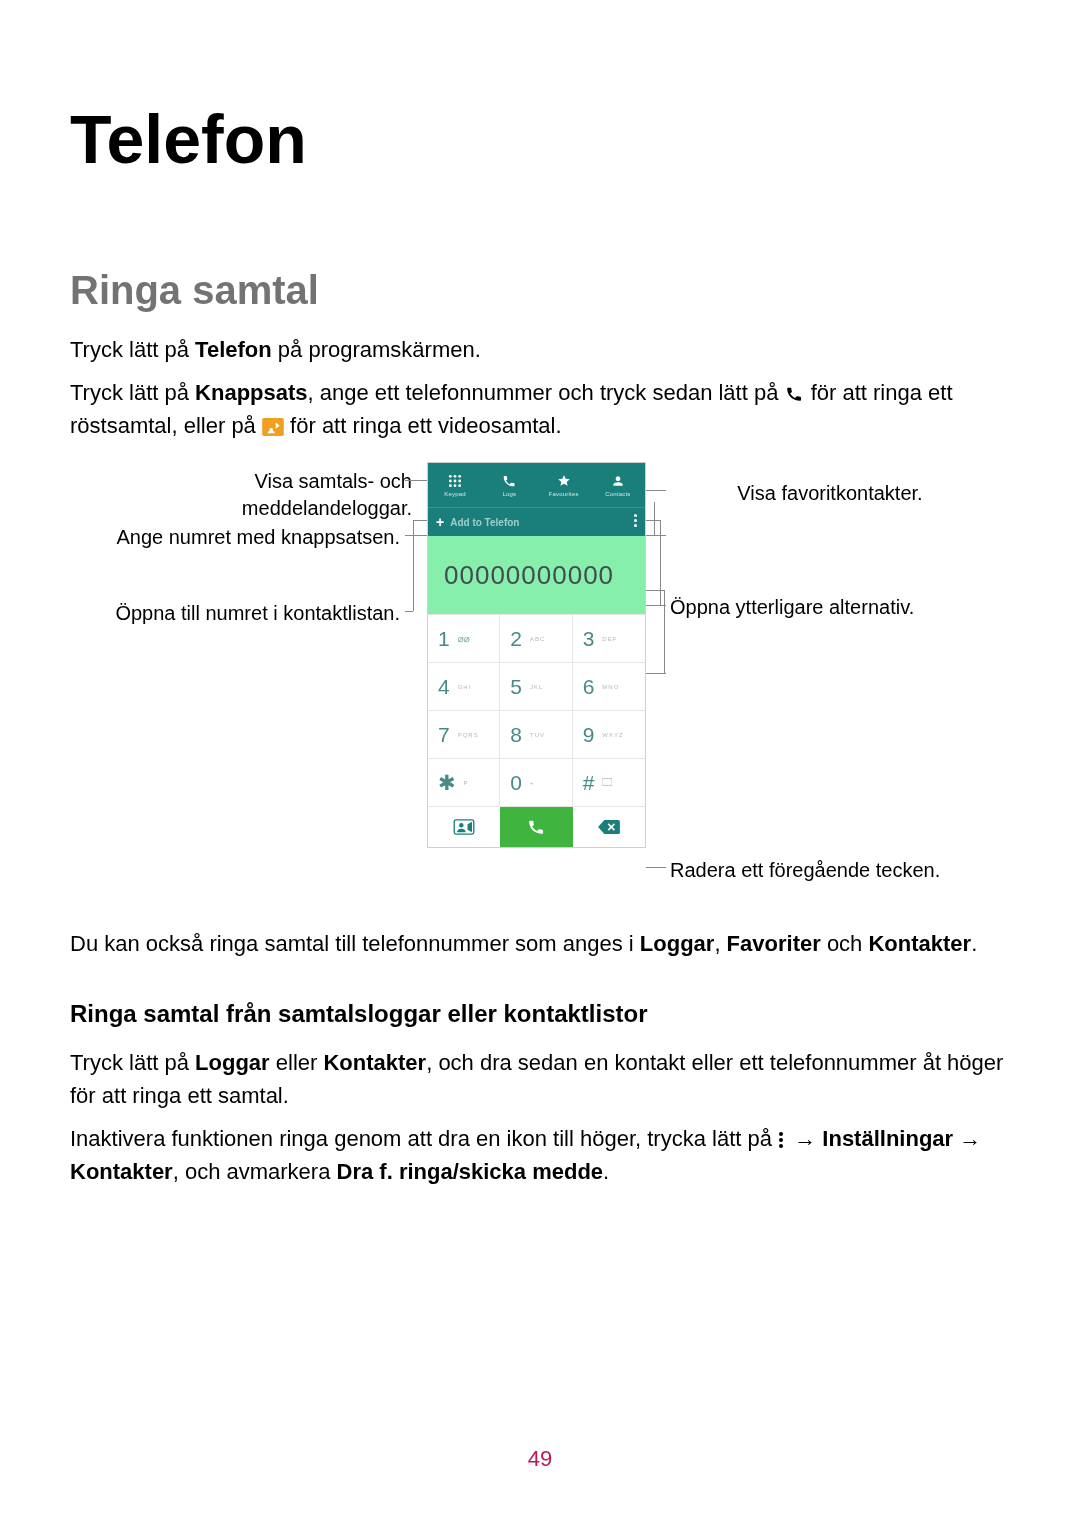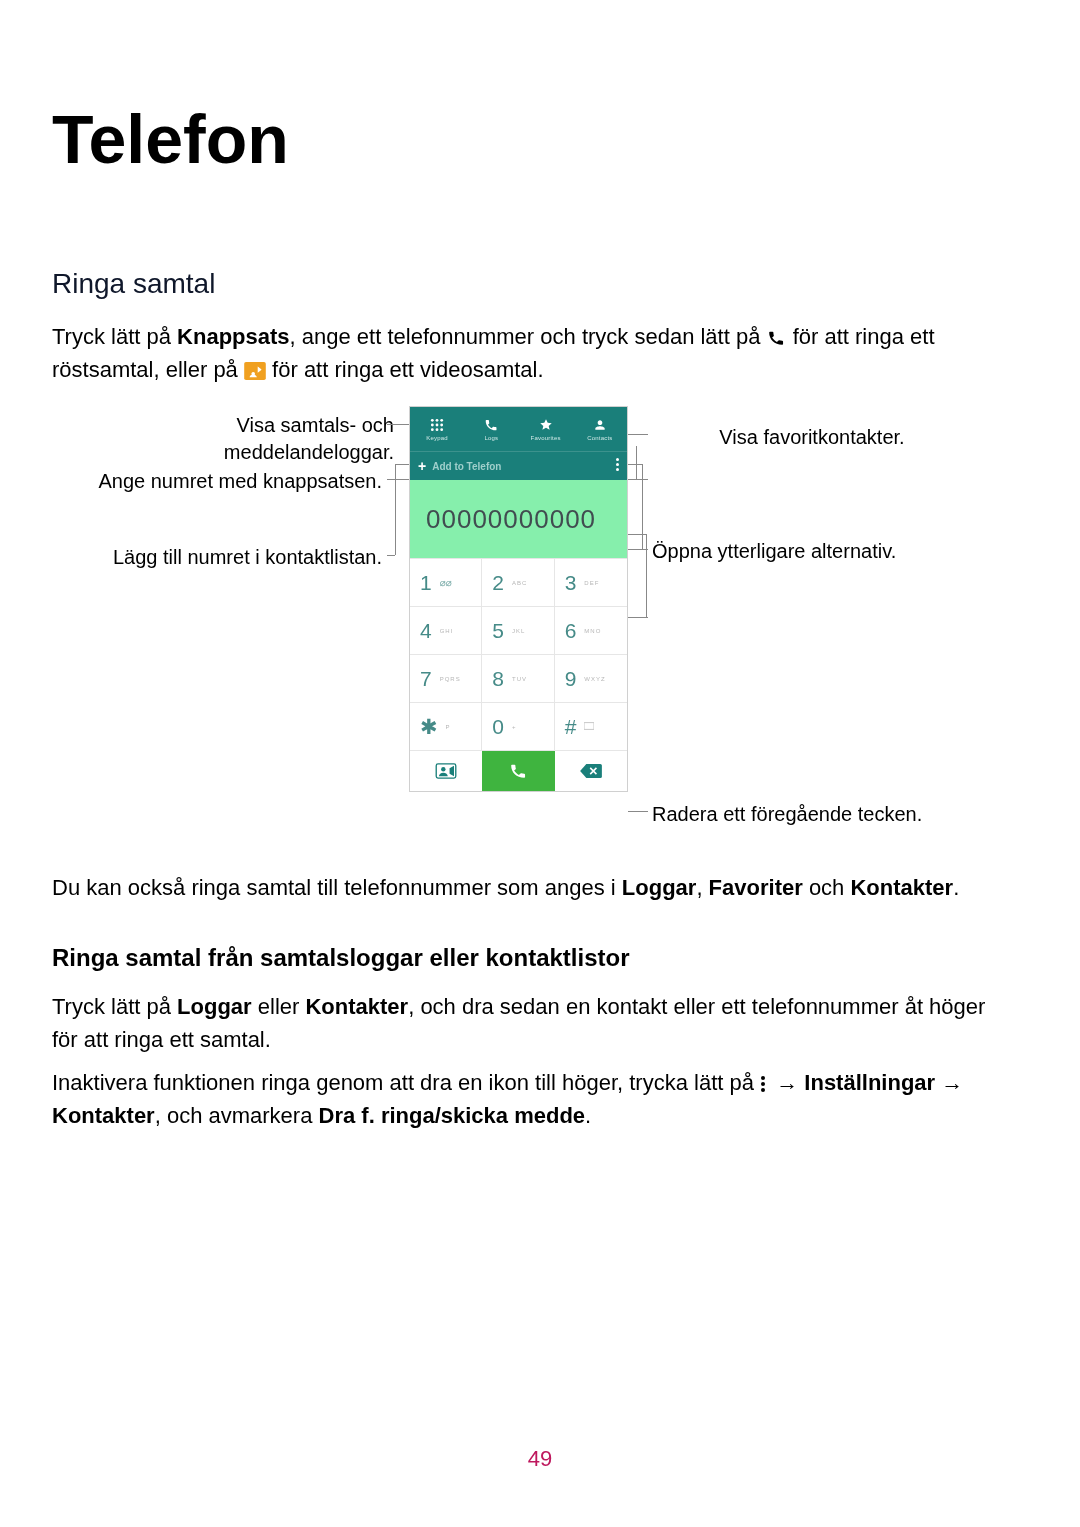--- a/index.html
+++ b/index.html
@@ -9,32 +9,32 @@
     height: 1527px;
     background: #ffffff;
     font-family: Arial, Helvetica, sans-serif;
     color: #000;
     position: relative;
   }
   .page {
     width: 1080px;
     height: 1527px;
     box-sizing: border-box;
-    padding: 90px 70px 0 52px;
+    padding: 90px 70px 0 70px;
     position: relative;
   }
   .h1 {
     font-size: 68px;
     font-weight: bold;
     margin: 10px 0 90px 0;
   }
   .h2 {
-    font-size: 28px;
-    font-weight: normal;
-    color: #0f172a;
+    font-size: 40px;
+    font-weight: bold;
+    color: #737373;
     margin: 0 0 20px 0;
   }
   .body-text {
     font-size: 22px;
     line-height: 1.5;
     margin: 0 0 10px 0;
   }
   .body-text b { font-weight: bold; }
   .h3 {
     font-size: 24px;
@@ -182,20 +182,23 @@
   .action.call { background: #3fb43f; }
   .action.backspace { }
 </style>
 </head>
 <body>
 
 <div class="page">
   <div class="h1">Telefon</div>
   <div class="h2">Ringa samtal</div>
 
+  <p class="body-text">
+    <span>Tryck lätt på </span><b>Telefon</b><span> på programskärmen.</span>
+  </p>
 
   <p class="body-text">
     <span>Tryck lätt på </span><b>Knappsats</b><span>, ange ett telefonnummer och tryck sedan lätt på </span>
     <span class="inline-icon">
       <svg width="18" height="18" viewBox="0 0 24 24">
           <path fill="#000" d="M6.6 10.8c1.4 2.8 3.8 5.2 6.6 6.6l2.2-2.2c.3-.3.7-.4 1.1-.3 1.2.4 2.5.6 3.8.6.6 0 1.1.5 1.1 1.1v3.4c0 .6-.5 1.1-1.1 1.1C10.1 21.1 2.9 13.9 2.9 4.7c0-.6.5-1.1 1.1-1.1h3.4c.6 0 1.1.5 1.1 1.1 0 1.3.2 2.6.6 3.8.1.4 0 .8-.3 1.1l-2.2 2.2z"></path>
         </svg>
     </span>
     <span> för att ringa ett röstsamtal, eller på </span>
     <span class="inline-icon" style="width:22px;">
@@ -207,21 +210,21 @@
         </svg>
     </span>
     <span> för att ringa ett videosamtal.</span>
   </p>
 
   <div class="diagram-wrap">
 
     <div class="callout left" style="left:12px; top:6px; width:330px; white-space:pre-line;">Visa samtals- och
 meddelandeloggar.</div>
     <div class="callout left" style="left:0; top:62px; width:330px;">Ange numret med knappsatsen.</div>
-    <div class="callout left" style="left:0; top:138px; width:330px;">Lägg till numret i kontaktlistan.</div>
+    <div class="callout left" style="left:0; top:138px; width:330px;">Öppna till numret i kontaktlistan.</div>
 
     <div class="callout right" style="left:600px; top:18px; width:320px;text-align:center;">Visa favoritkontakter.</div>
     <div class="callout right" style="left:600px; top:132px; width:320px;">Öppna ytterligare alternativ.</div>
     <div class="callout right" style="left:600px; top:395px; width:340px;">Radera ett föregående tecken.</div>
 
     <div class="line horz" style="left:335px; top:18px; width:105px;"></div>
     <div class="line vert" style="left:440px; top:18px; height:20px;"></div>
 
     <div class="line horz" style="left:335px; top:73px; width:50px;"></div>
     <div class="line vert" style="left:385px; top:40px; height:33px;"></div>

